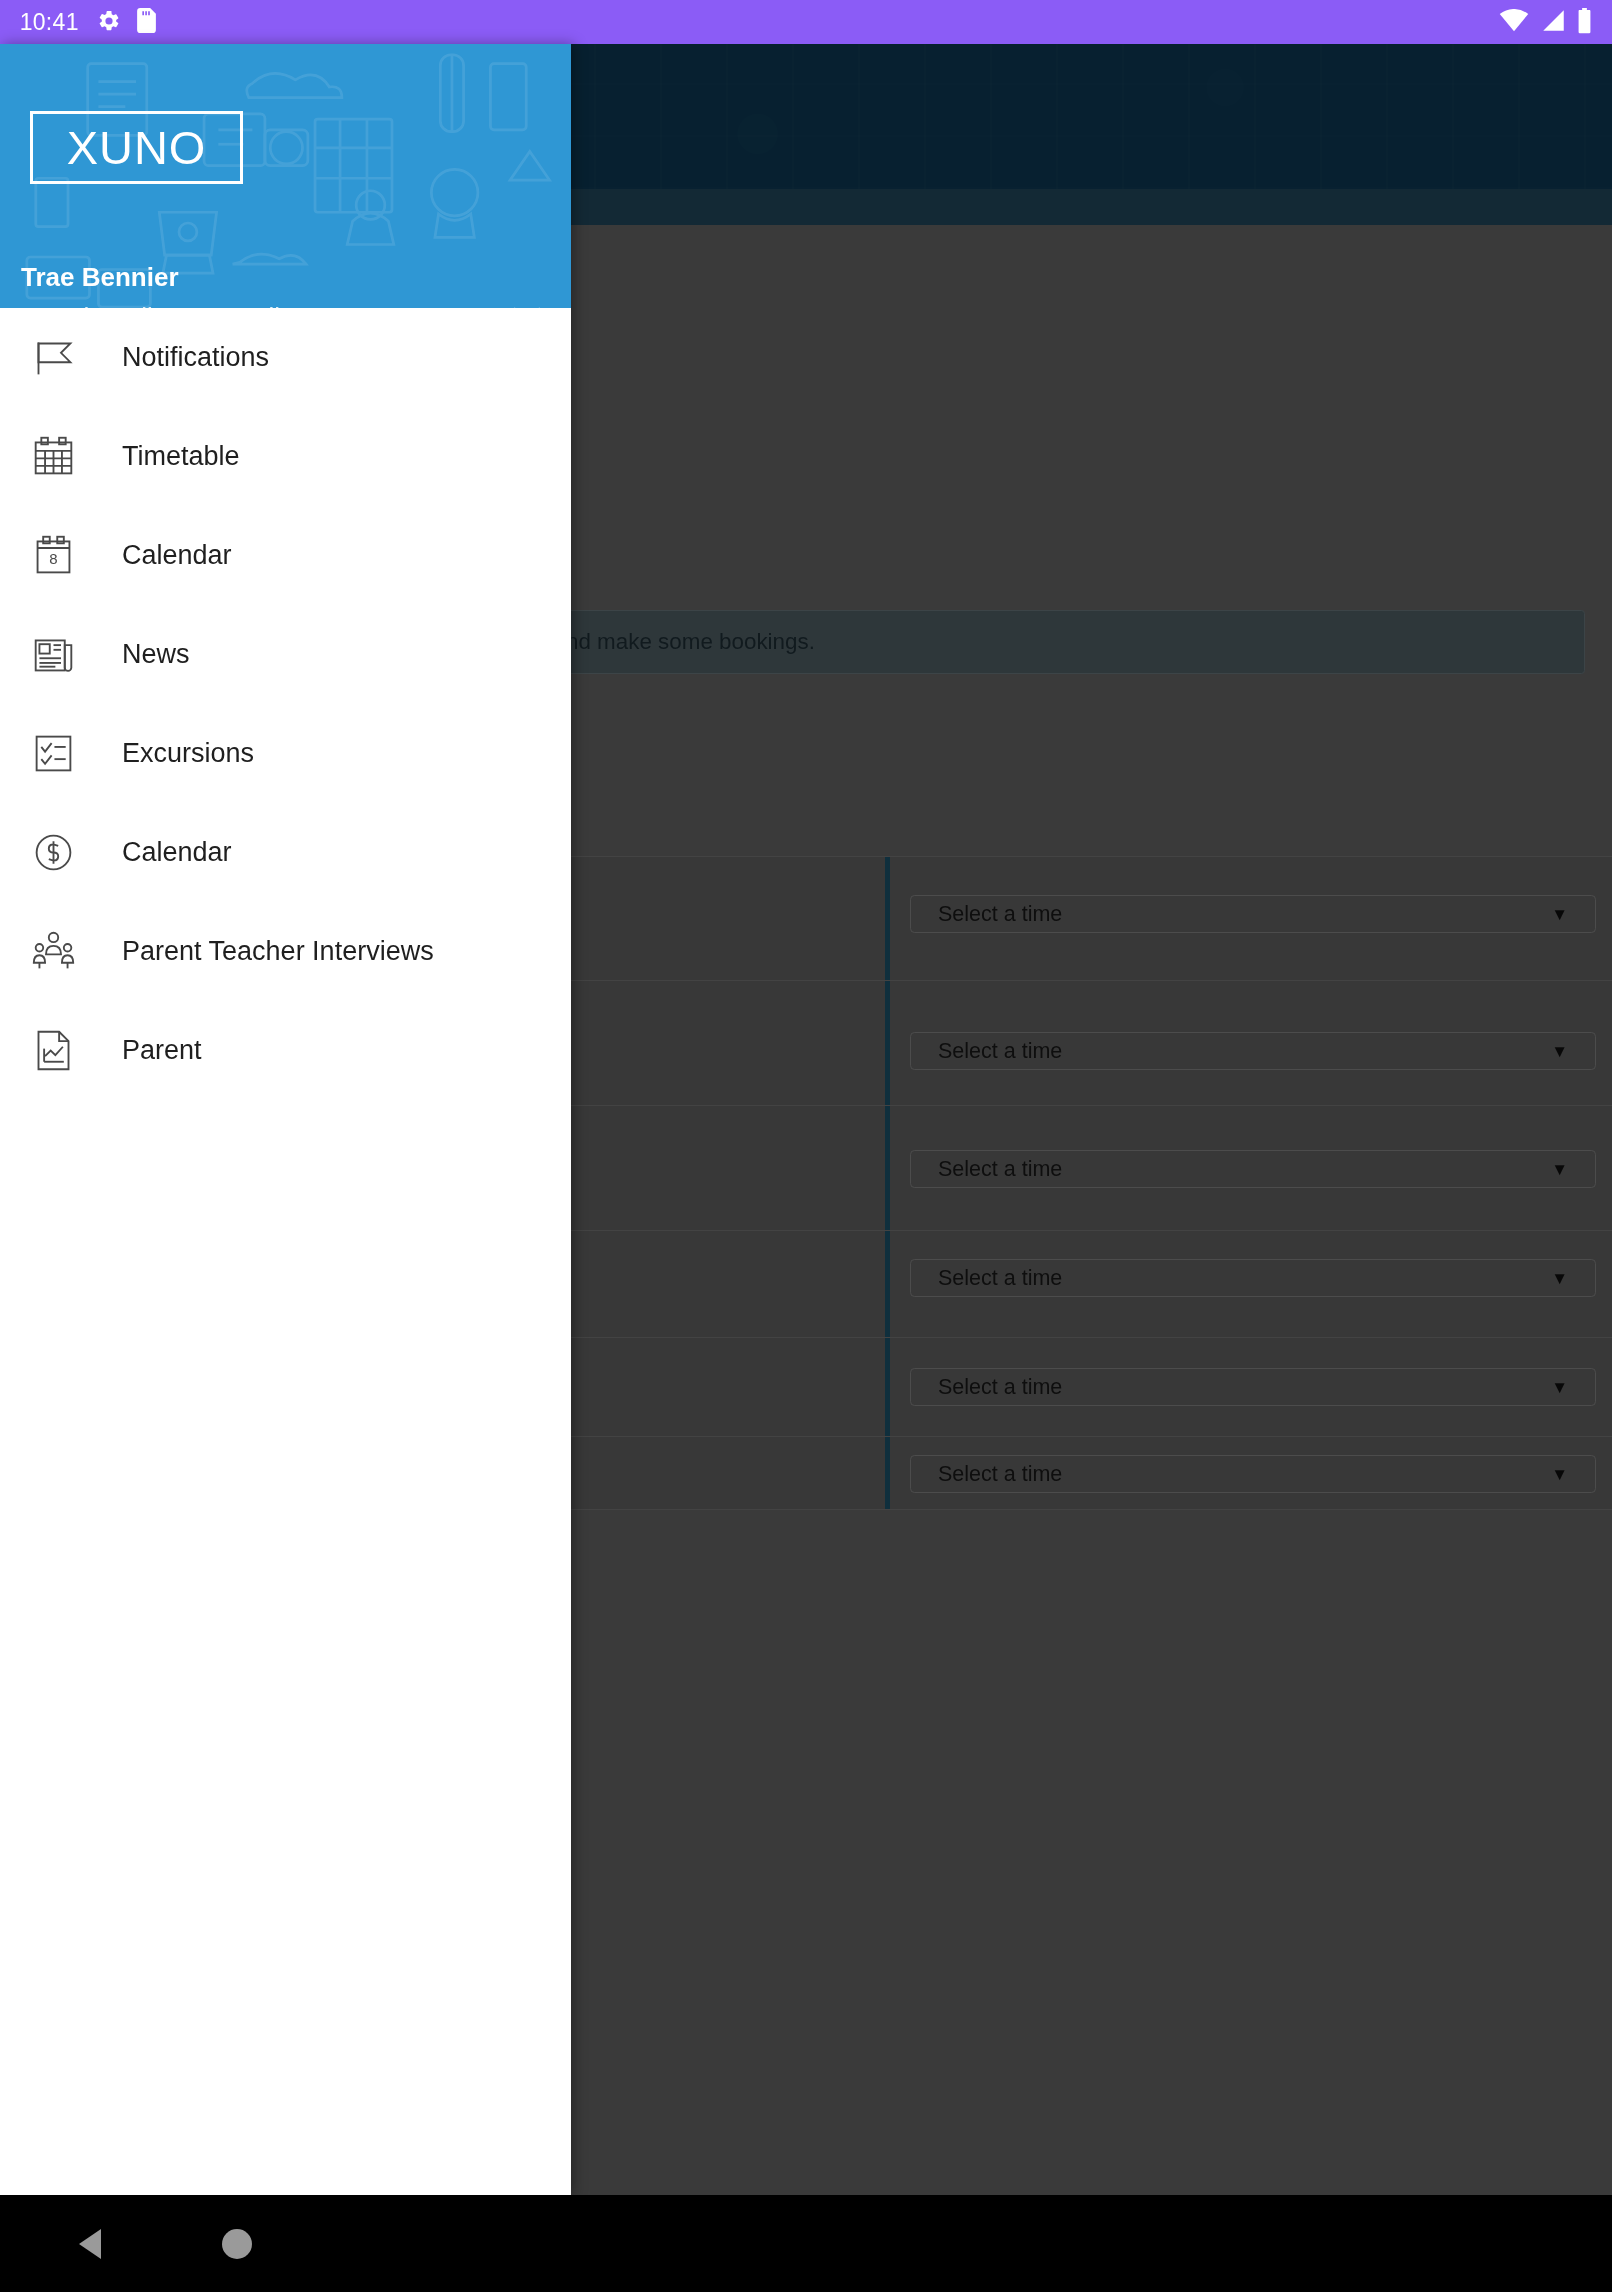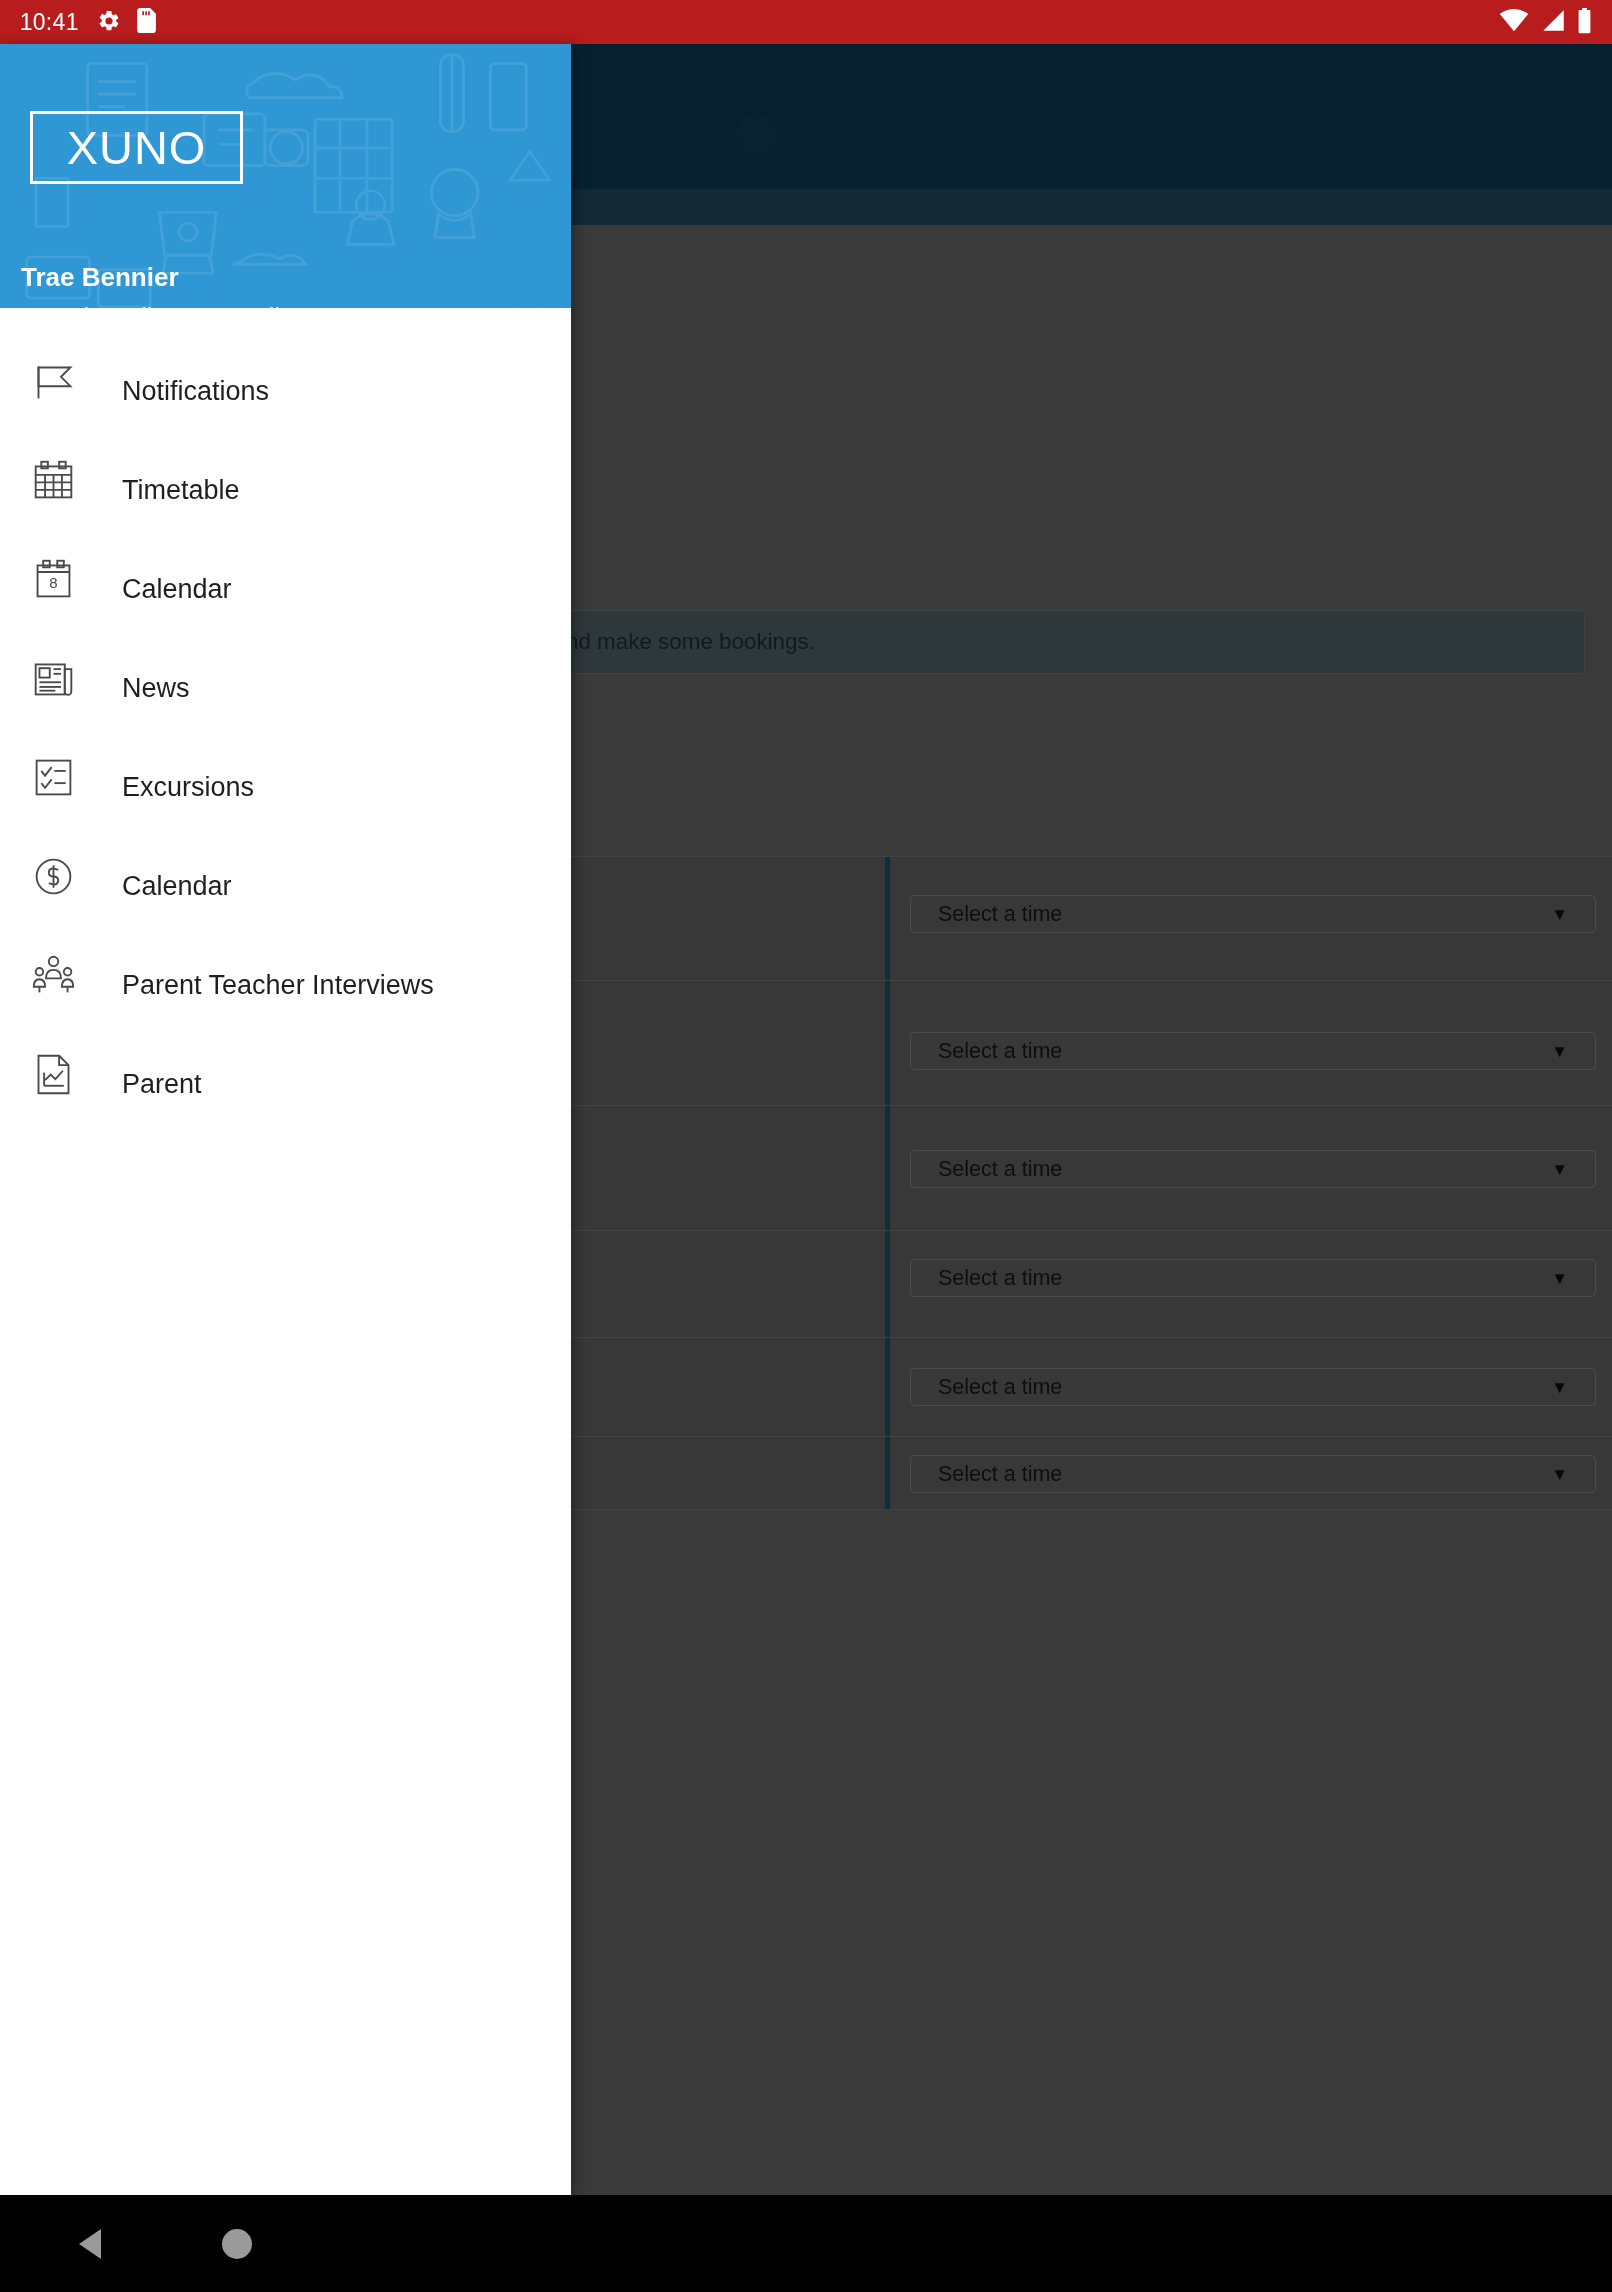--- a/index.html
+++ b/index.html
@@ -99,21 +99,21 @@
   
   #scrim {
     position:absolute; left:0; top:44px; width:1612px; height:2151px;
     background:rgba(0,0,0,0.45);
     pointer-events:none;
   }
 
   
   #status-bar {
     position:absolute; left:0; top:0; width:1612px; height:44px;
-    background:#b91c1c;
+    background:#8b5cf6;
     display:flex; align-items:center;
     padding:0 19.7px;
     z-index:40;
   }
   .status-time {
     color:#fff; font-size:23px; font-weight:500; letter-spacing:0.3px;
   }
   .status-left-icons { display:flex; align-items:center; gap:16px; margin-left:18px; }
   .status-right-icons { margin-left:auto; display:flex; align-items:center; gap:10.7px; }
   .sb-icon { display:block; }
@@ -153,21 +153,21 @@
     color:#d6ecf8; font-size:26px; font-weight:400;
   }
   .drawer-chevron {
     position:absolute; left:512px; top:262px;
     width:30px; height:19.7px;
   }
 
   .drawer-list { position:absolute; left:0; top:264px; width:571px; }
   .drawer-item {
     height:99px;
-    display:flex; align-items:flex-end;
+    display:flex; align-items:center;
     padding-left:27px;
     cursor:pointer;
   }
   .drawer-item-icon {
     width:52px; height:52px;
     display:flex; align-items:center; justify-content:center;
     flex:0 0 52px;
   }
   .drawer-item-label {
     margin-left:43px;

